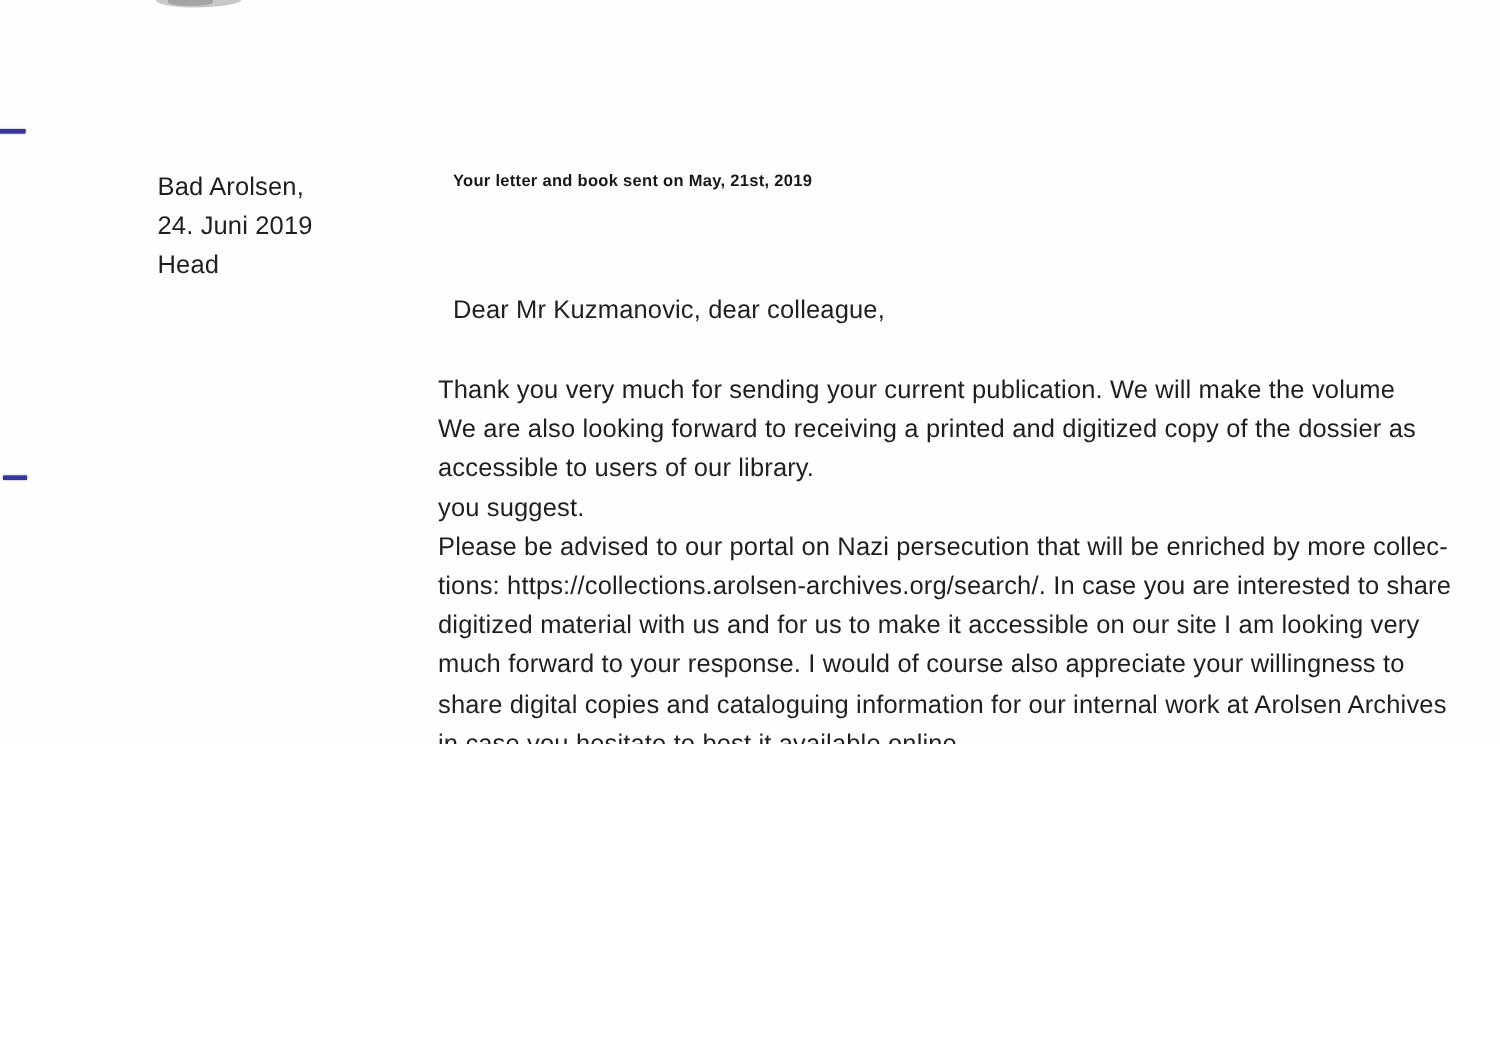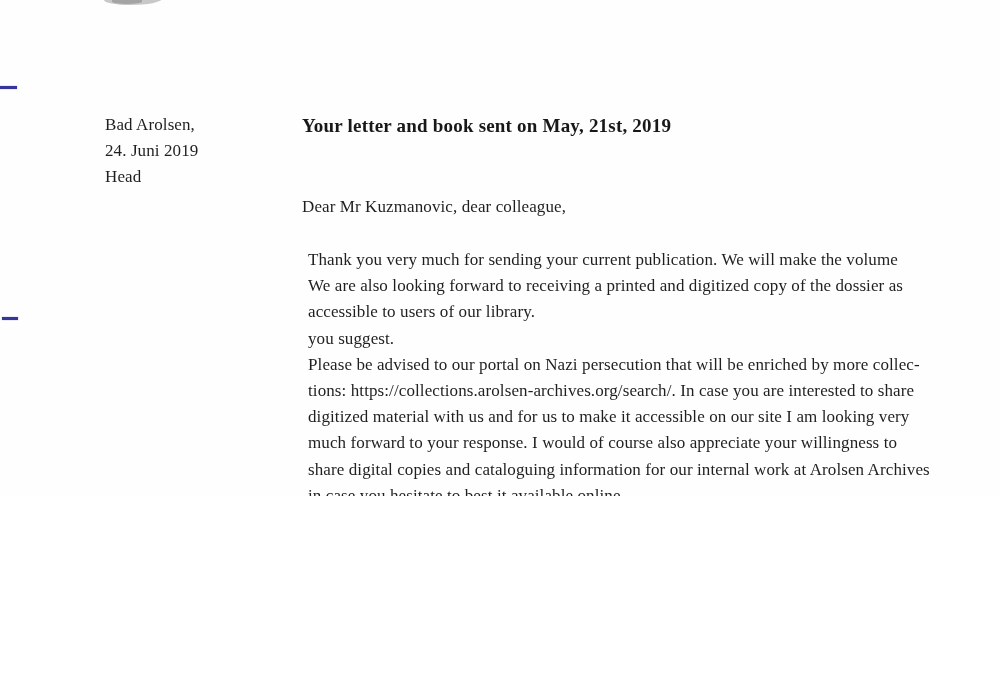--- a/index.html
+++ b/index.html
@@ -1,32 +1,32 @@
 <!DOCTYPE html>
 <html><head>
 <meta charset="utf-8">
 <style>
   html,body { margin:0; padding:0; background:#ffffff; }
   .page {
     position:relative;
     width:1000px; height:496px;
     background:#fefefe;
     overflow:hidden;
-    font-family:Liberation Serif, serif;
+    font-family:Liberation Sans, sans-serif;
     color:#1f1f1f;
   }
   .txt { font-size:17px; line-height:26px; letter-spacing:0.1px; }
   .dateline { position:absolute; left:105px; top:112px; }
   .subject {
     position:absolute; left:302px; top:115px;
-    font-size:19px; font-weight:bold; letter-spacing:0.2px;
+    font-size:11px; font-weight:bold; letter-spacing:0.2px;
     white-space:nowrap; color:#181818;
   }
   .salutation { position:absolute; left:302px; top:194px; white-space:nowrap; }
-  .body-block { position:absolute; left:308px; top:247px; }
+  .body-block { position:absolute; left:292px; top:247px; }
   .body-block .line { white-space:nowrap; line-height:26.2px; }
   .closing { position:absolute; left:302px; top:533px; white-space:nowrap; }
   .signature-wrap { position:absolute; left:310px; top:578px; width:180px; height:70px; }
   .signer-name { position:absolute; left:302px; top:678px; white-space:nowrap; }
   .signer-title { position:absolute; left:302px; top:690px; white-space:nowrap; }
 
   
   .smudge-top {
     position:absolute; left:104px; top:-2px; width:58px; height:7px;
     background:#9a9a9a; opacity:0.55;

